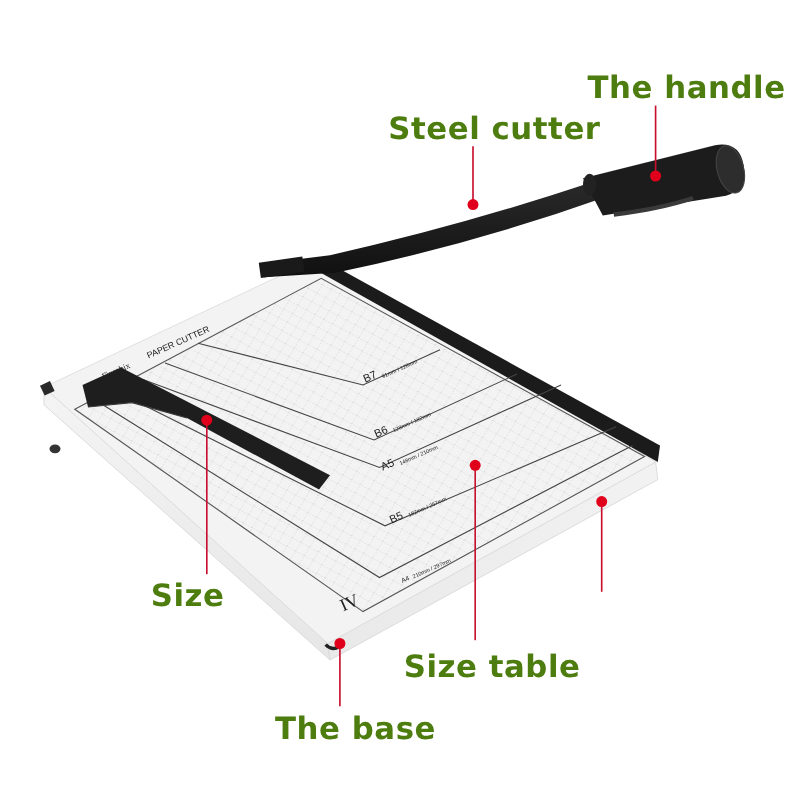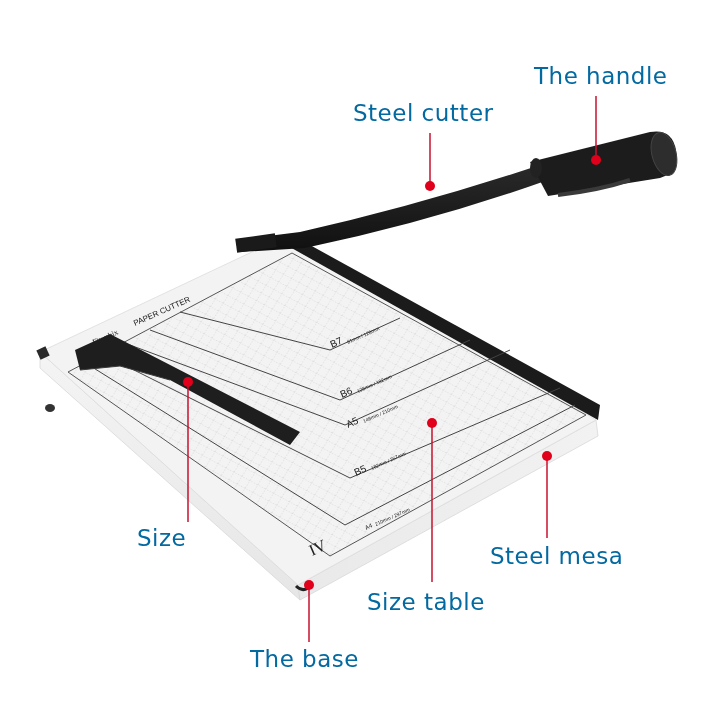--- a/index.html
+++ b/index.html
@@ -1,20 +1,20 @@
 <!DOCTYPE html>
 <html><head>
   <meta charset="utf-8">
   <style>
     html, body { margin: 0; padding: 0; background: #ffffff; }
     body { width: 720px; height: 720px; position: relative; overflow: hidden;
            font-family: "Liberation Sans", sans-serif; }
     #stage { position: absolute; left: 0; top: 0; width: 720px; height: 720px; }
-    .label { position: absolute; color: #0369a1; font-size: 23px; letter-spacing: 0.5px;
-             font-family: "DejaVu Sans", sans-serif; font-weight: normal; white-space: nowrap; }
+    .label { position: absolute; color: #4d7c0f; font-size: 28px; letter-spacing: 0.5px;
+             font-family: "DejaVu Sans", sans-serif; font-weight: bold; white-space: nowrap; }
     .print { font-family: "Liberation Sans", sans-serif; }
   </style>
 </head>
 <body>
 
 <div id="stage">
   <svg width="720" height="720" viewBox="0 0 720 720" xmlns="http://www.w3.org/2000/svg">
     <defs>
       <pattern id="grid" width="9" height="9" patternUnits="userSpaceOnUse" patternTransform="matrix(0.88 0.47 -0.53 0.85 0 0)">
         <path d="M9 0 L0 0 0 9" fill="none" stroke="#b8b8b8" stroke-width="0.6" stroke-dasharray="1.2,1.6"></path>
@@ -112,16 +112,15 @@
       <circle cx="432" cy="423" r="5" fill="#e0001b"></circle>
 
       <line x1="309" y1="585" x2="309" y2="642" stroke="#c8102e" stroke-width="1.5"></line>
       <circle cx="309" cy="585" r="5" fill="#e0001b"></circle>
     </g>
   </svg>
 
   <div class="label" style="left:534px; top:63px;">The handle</div>
   <div class="label" style="left:353px; top:100px;text-align:right;">Steel cutter</div>
   <div class="label" style="left:137px; top:525px;">Size</div>
-  <div class="label" style="left:490px; top:543px;">Steel mesa</div>
   <div class="label" style="left:250px; top:646px;">The base</div>
   <div class="label" style="left:367px; top:589px;">Size table</div>
 </div>
 
 </body></html>

